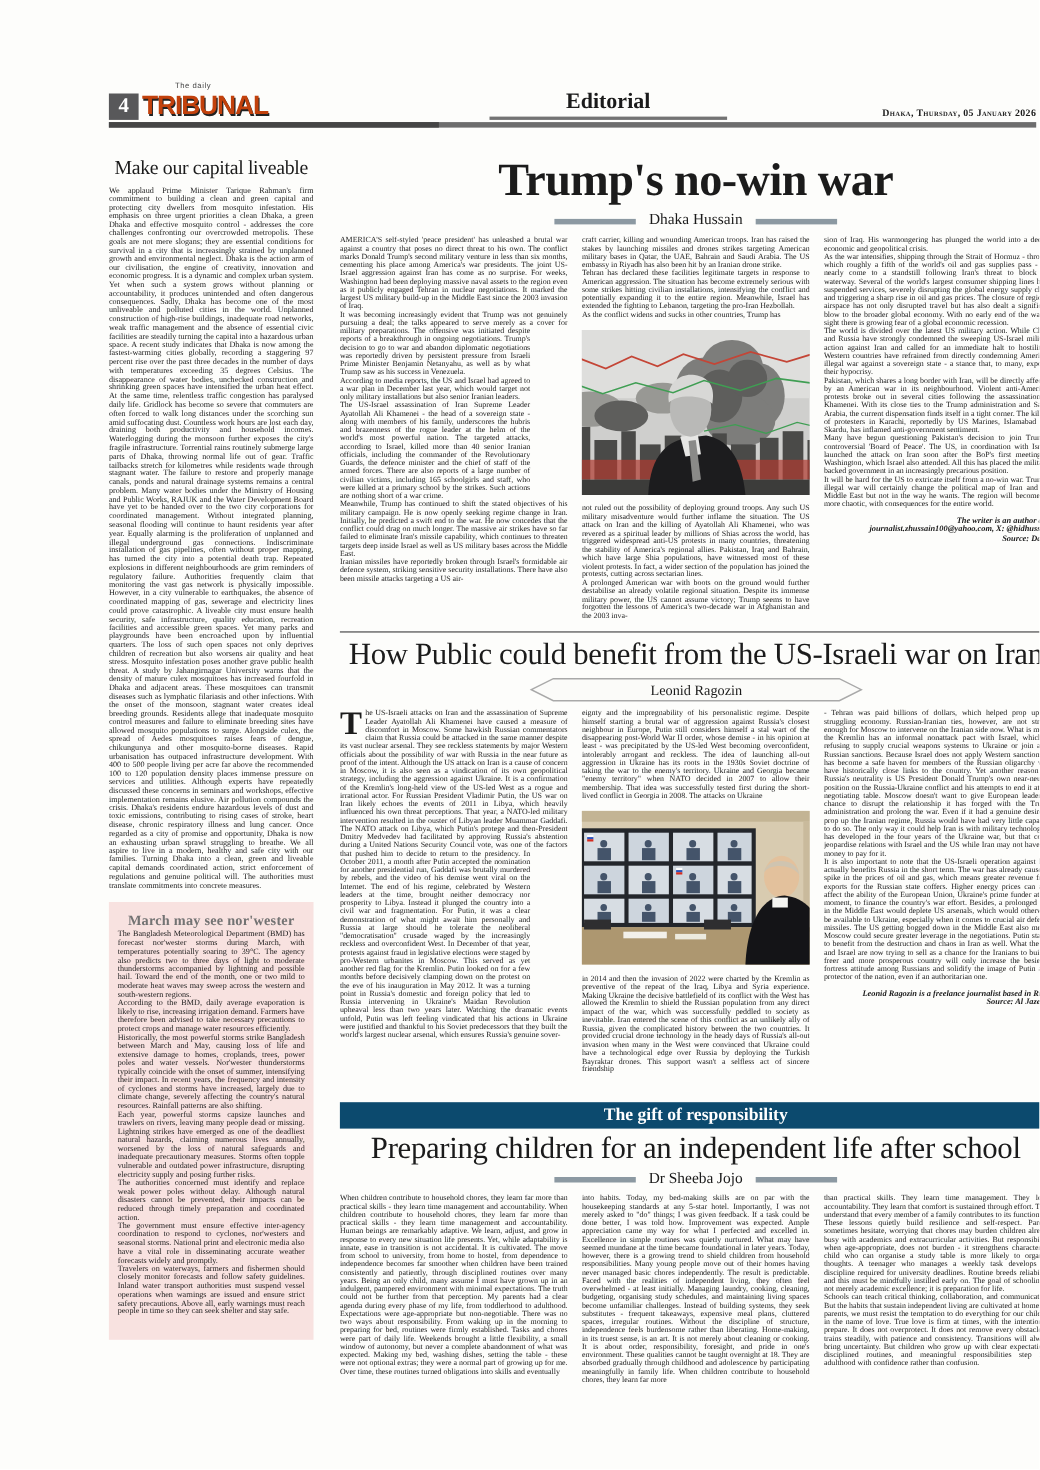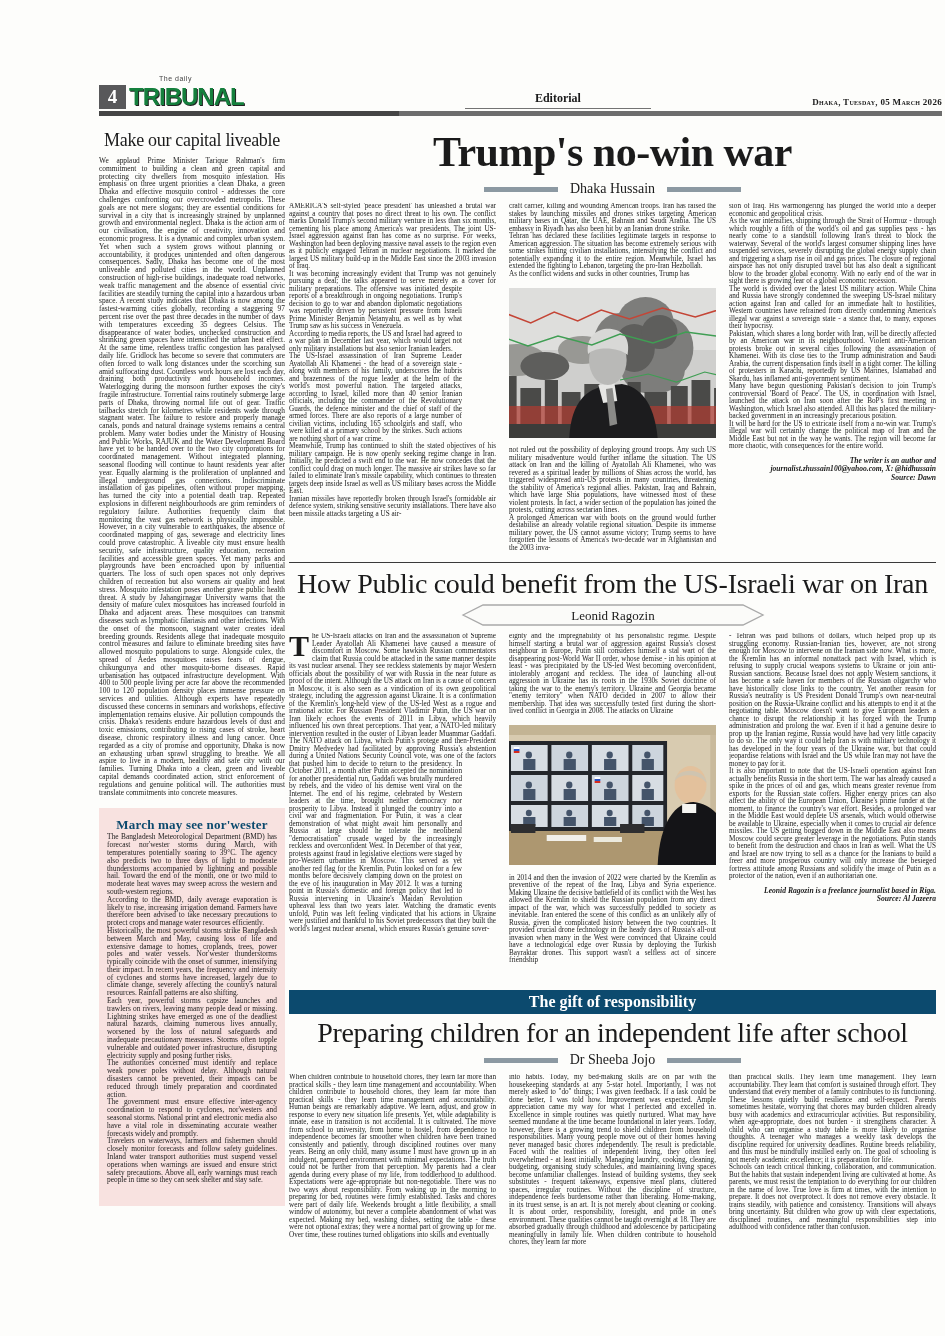--- a/index.html
+++ b/index.html
@@ -9,40 +9,40 @@
 
   
   .masthead{display:flex;align-items:flex-end;justify-content:space-between;height:24px;}
   .logo-block{display:flex;align-items:flex-end;gap:3px;}
   .page-num{width:27px;height:24px;background:#58585a;color:#fff;font-size:19px;font-weight:bold;
             display:flex;align-items:center;justify-content:center;}
   .paper-logo{position:relative;padding-top:9px;}
   .tagline{position:absolute;top:-1px;left:30px;font-family:"Liberation Sans",sans-serif;
            font-size:7px;color:#444;letter-spacing:.5px;}
   .paper-name{font-family:"Liberation Sans",sans-serif;font-size:24px;font-weight:bold;
-              color:#15803d;letter-spacing:-1px;text-shadow:1px 1px 0 #222;line-height:1;}
-  .section-label{font-size:12px;font-weight:bold;border-bottom:1px solid #737373;
+              color:#c2410c;letter-spacing:-1px;text-shadow:1px 1px 0 #222;line-height:1;}
+  .section-label{font-size:20px;font-weight:bold;border-bottom:3px solid #737373;
                  padding:0 70px 2px;margin-left:60px;}
   .dateline{font-size:9px;font-weight:bold;font-variant:small-caps;letter-spacing:.3px;padding-bottom:2px;}
   .header-rule{height:5px;background:#6d6d6d;margin-top:2px;}
   .header-rule .dark{height:5px;width:300px;background:#454545;}
 
   
-  .body-grid{display:flex;gap:4px;margin-top:12px;align-items:flex-start;}
+  .body-grid{display:flex;gap:24px;margin-top:24px;align-items:flex-start;}
   .left-col{width:186px;flex:none;}
   .main-col{width:647px;flex:none;}
 
   
   .ed-title{font-size:18px;text-align:center;margin:2px 0 6px;letter-spacing:-.3px;}
   .smallbody{font-size:7.4px;line-height:7.8px;text-align:justify;white-space:pre-line;}
   .ed-body{min-height:632px;overflow:hidden;}
 
   
   .weather-box{background:#f8e2e0;margin-top:12px;padding:9px 8px;height:380px;overflow:hidden;}
-  .wb-kicker{text-align:center;font-weight:bold;font-size:13px;color:#0c4a6e;letter-spacing:.2px;}
+  .wb-kicker{text-align:center;font-weight:bold;font-size:13px;color:#737373;letter-spacing:.2px;}
   .wb-title{text-align:center;font-size:17px;line-height:1.15;margin:4px 2px 7px;}
 
   
   .t-head{font-size:42px;font-weight:bold;text-align:center;margin:0 0 5px;letter-spacing:-.5px;}
   .byline-row{display:flex;align-items:center;justify-content:center;gap:12px;margin:2px 0 6px;}
   .byline-bar{width:74px;height:5px;background:#8c99a2;}
   .byline-name{font-size:14px;}
   .art-cols{display:flex;gap:13px;text-align:justify;}
   .art-cols .col{flex:1;font-size:7.2px;line-height:7.5px;white-space:pre-line;overflow:hidden;font-family:Liberation Serif, serif;}
   .trump-cols{height:352px;}
@@ -71,21 +71,21 @@
 
     <div class="masthead">
       <div class="logo-block">
         <div class="page-num">4</div>
         <div class="paper-logo">
           <div class="tagline">The daily</div>
           <div class="paper-name">TRIBUNAL</div>
         </div>
       </div>
       <div class="section-label">Editorial</div>
-      <div class="dateline">Dhaka, Tuesday, 05 March 2026</div>
+      <div class="dateline">Dhaka, Thursday, 05 January 2026</div>
     </div>
     <div class="header-rule">
         <div class="dark"></div>
       </div>
 
     <div class="body-grid">
 
       <div class="left-col">
         <div>
           <div class="ed-title">Make our capital liveable</div>

